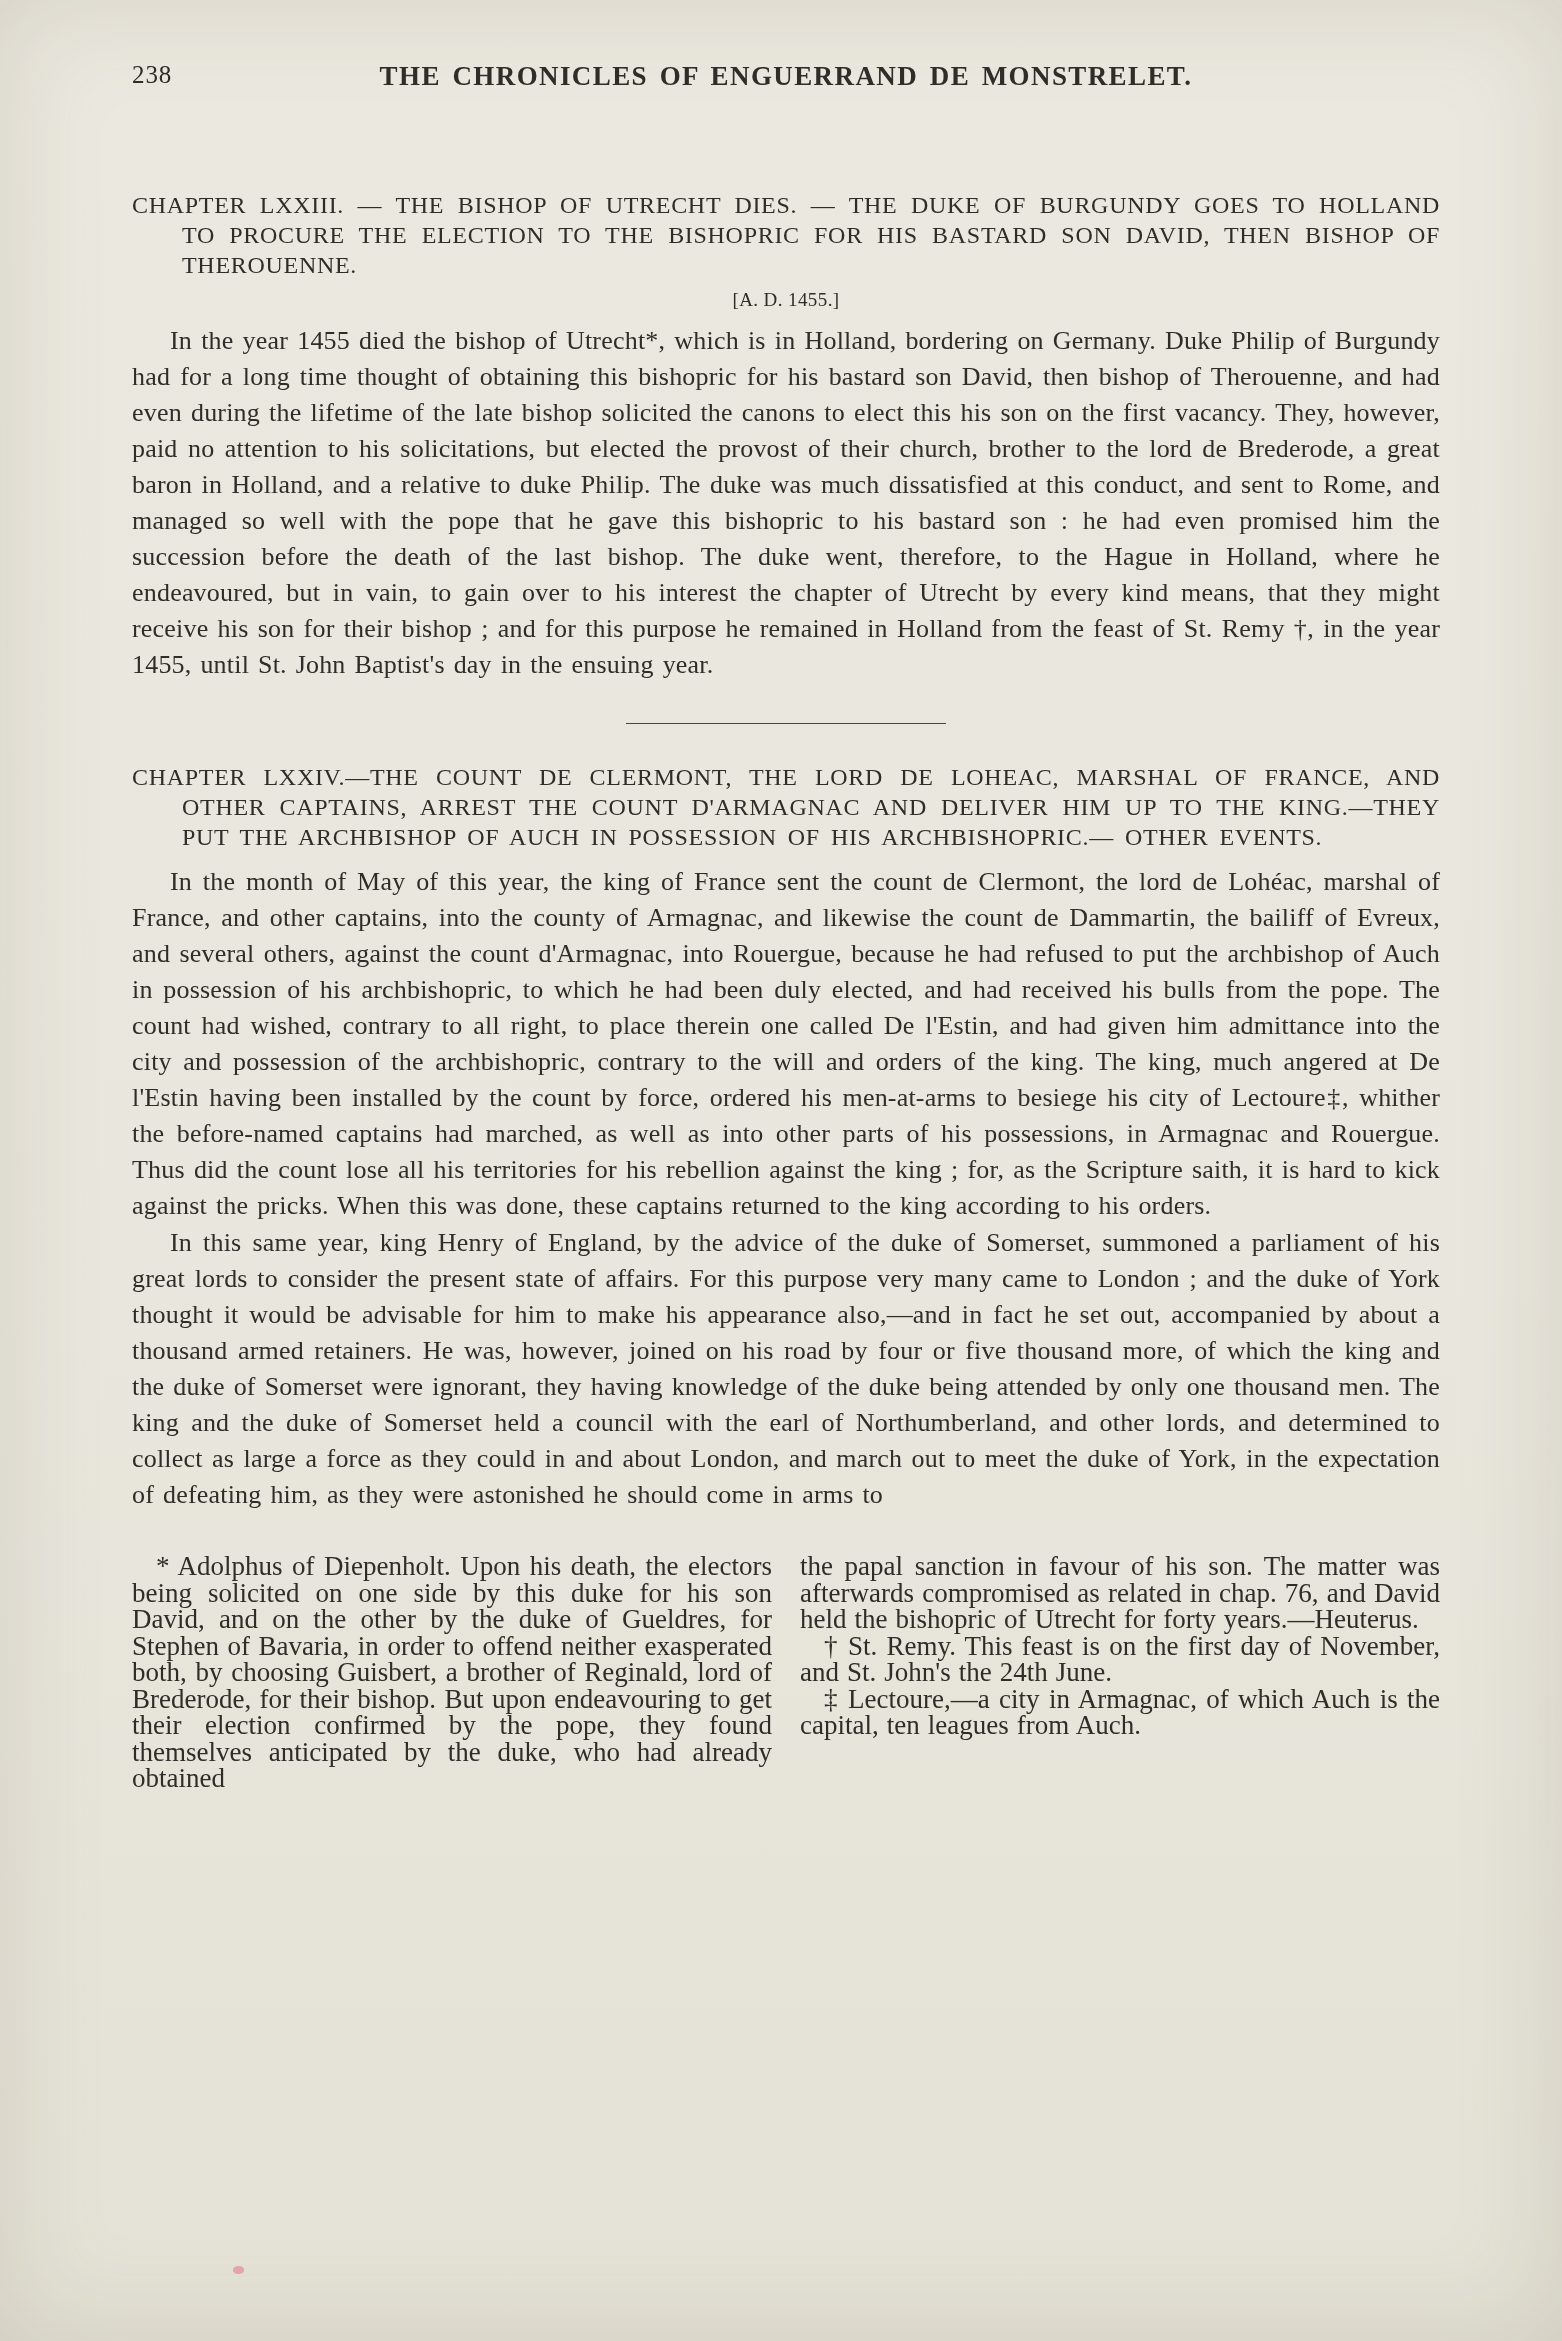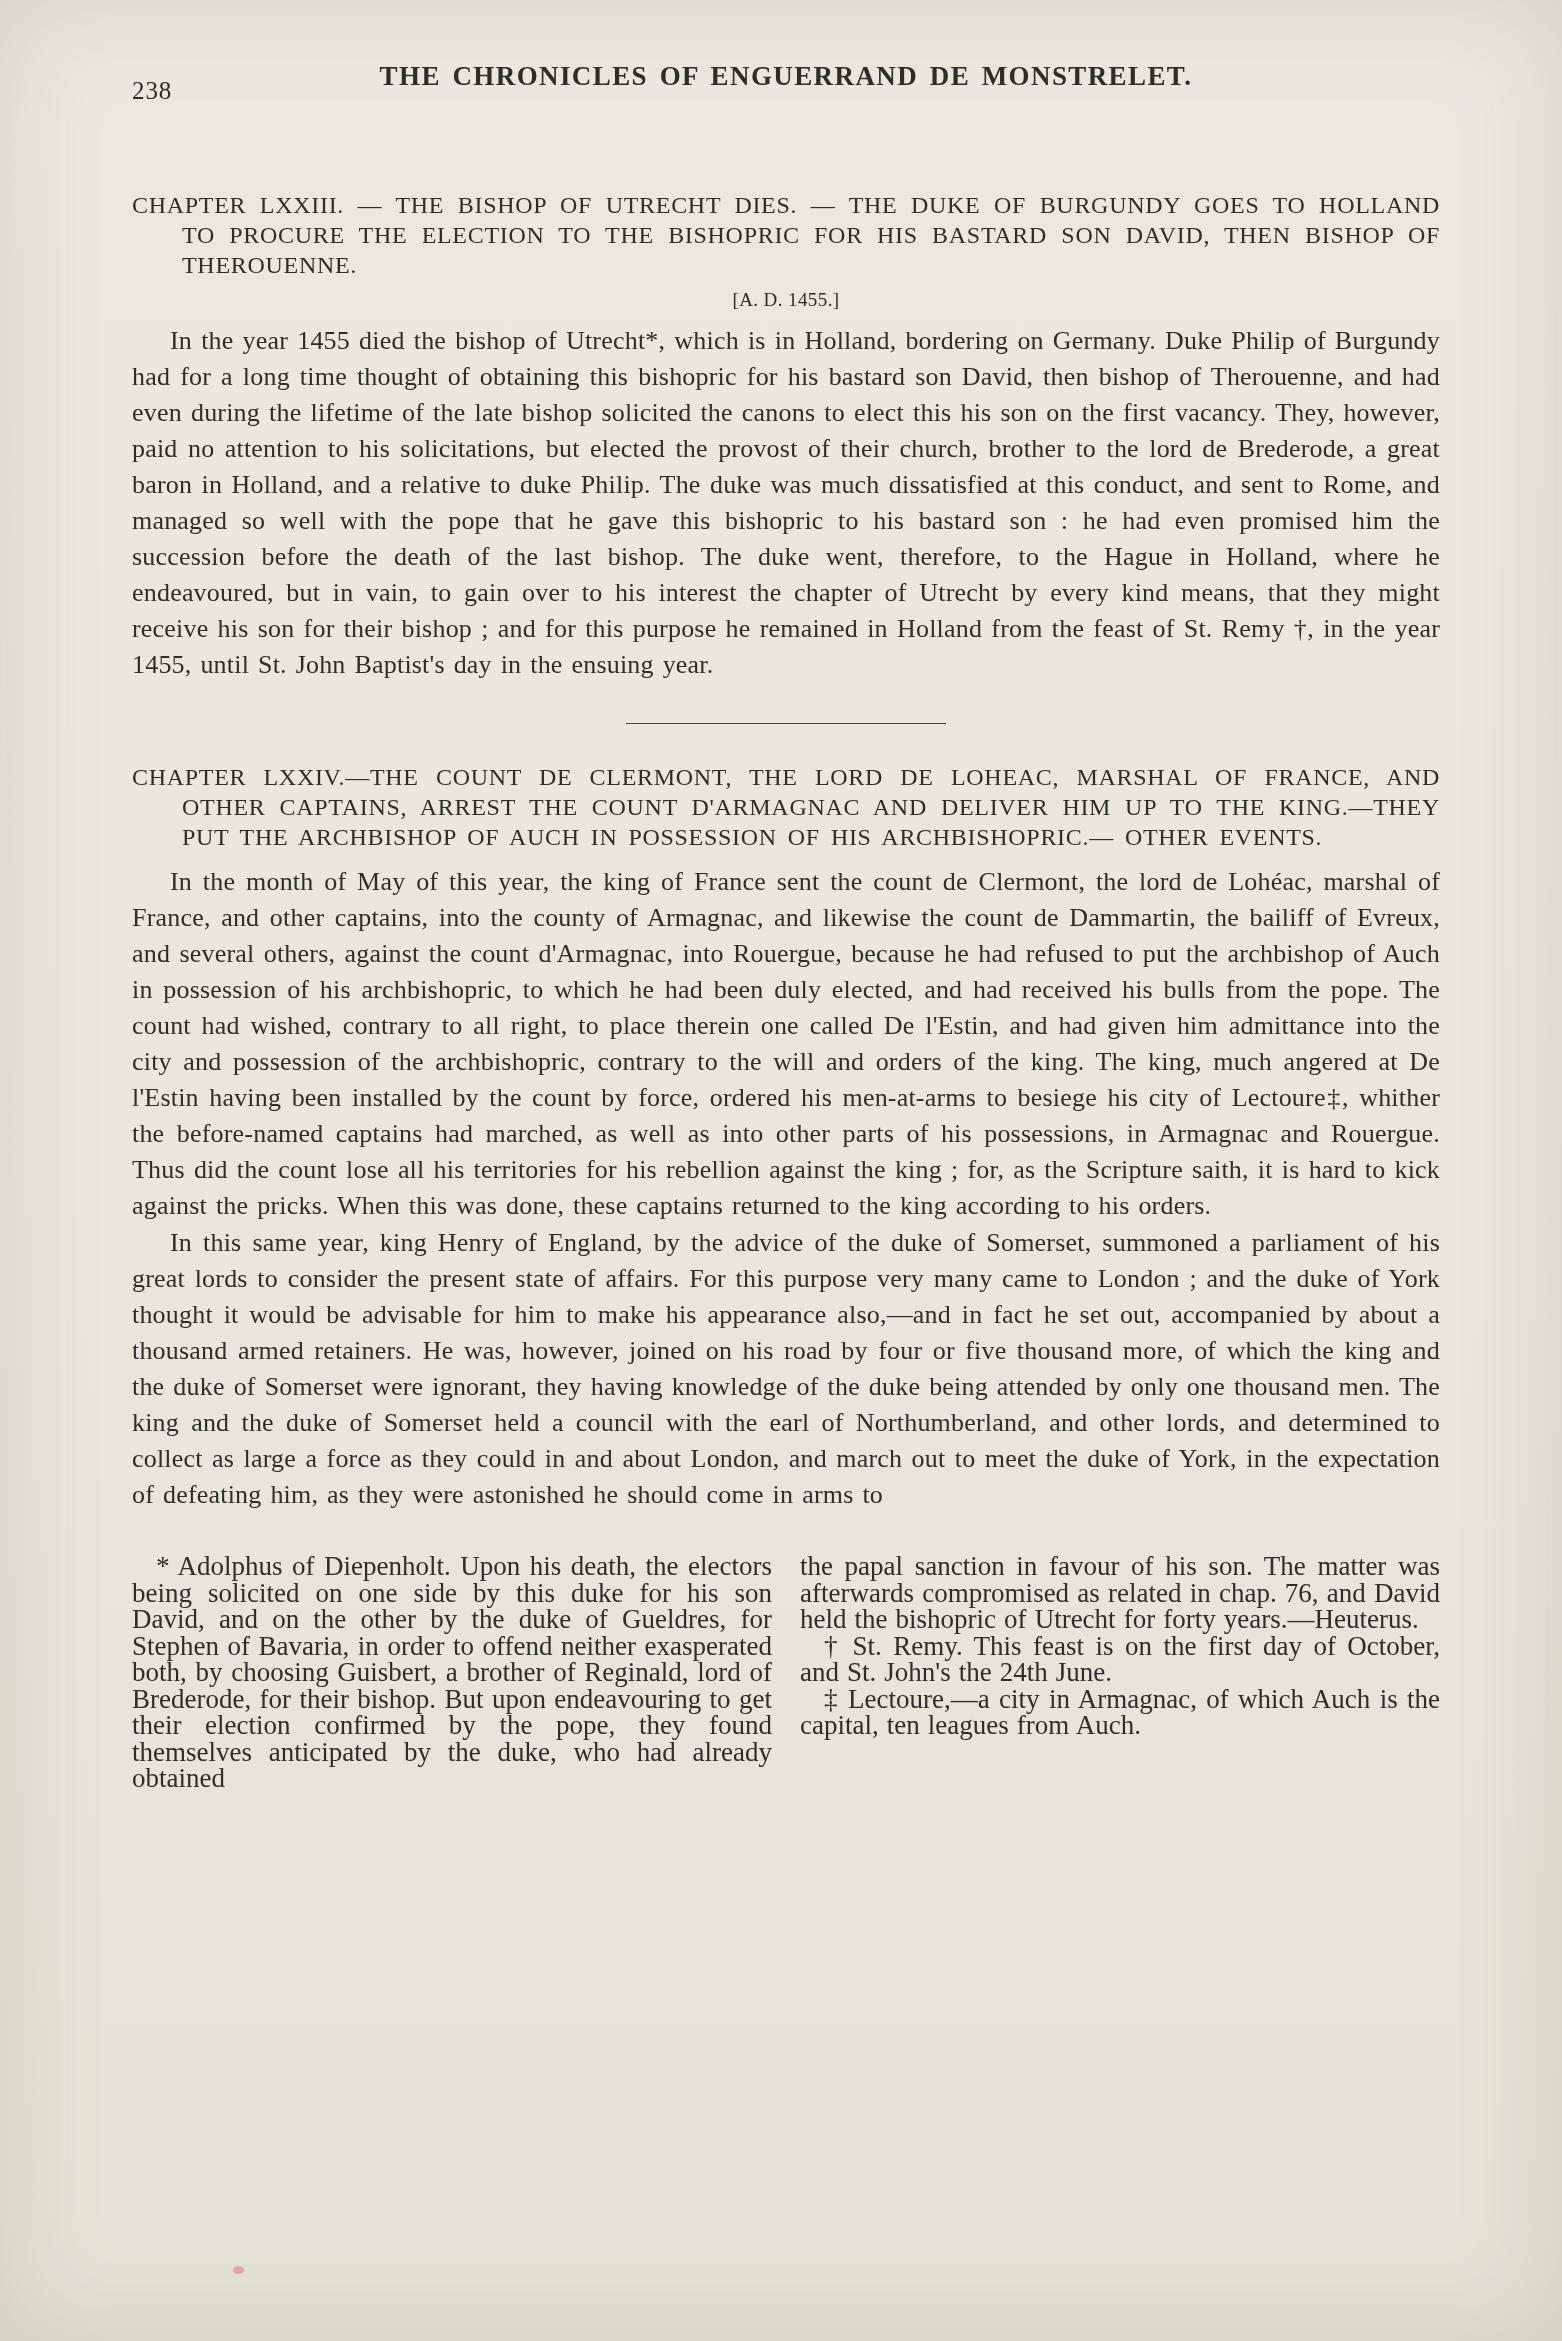--- a/index.html
+++ b/index.html
@@ -21,21 +21,21 @@
     overflow: hidden;
   }
   .running-header {
     position: relative;
     height: 35px;
     margin-bottom: 94px;
   }
   .page-number {
     position: absolute;
     left: 0;
-    top: 16px;
+    top: 0;
     font-size: 25px;
     letter-spacing: 0.9px;
   }
   .running-title {
     display: block;
     text-align: center;
     font-size: 27px;
     font-weight: bold;
     letter-spacing: 1.4px;
     word-spacing: 3.5px;
@@ -130,21 +130,21 @@
     <p class="body-para">In the month of May of this year, the king of France sent the count de Clermont, the lord de Lohéac, marshal of France, and other captains, into the county of Armagnac, and likewise the count de Dammartin, the bailiff of Evreux, and several others, against the count d'Armagnac, into Rouergue, because he had refused to put the archbishop of Auch in possession of his archbishopric, to which he had been duly elected, and had received his bulls from the pope.  The count had wished, contrary to all right, to place therein one called De l'Estin, and had given him admittance into the city and possession of the archbishopric, contrary to the will and orders of the king.  The king, much angered at De l'Estin having been installed by the count by force, ordered his men-at-arms to besiege his city of Lectoure‡, whither the before-named captains had marched, as well as into other parts of his possessions, in Armagnac and Rouergue.  Thus did the count lose all his territories for his rebellion against the king ; for, as the Scripture saith, it is hard to kick against the pricks.  When this was done, these captains returned to the king according to his orders.</p>
     <p class="body-para">In this same year, king Henry of England, by the advice of the duke of Somerset, summoned a parliament of his great lords to consider the present state of affairs.  For this purpose very many came to London ; and the duke of York thought it would be advisable for him to make his appearance also,—and in fact he set out, accompanied by about a thousand armed retainers.  He was, however, joined on his road by four or five thousand more, of which the king and the duke of Somerset were ignorant, they having knowledge of the duke being attended by only one thousand men.  The king and the duke of Somerset held a council with the earl of Northumberland, and other lords, and determined to collect as large a force as they could in and about London, and march out to meet the duke of York, in the expectation of defeating him, as they were astonished he should come in arms to</p>
   </section>
 
   <footer class="footnotes">
     <div class="fn-col">
       <p class="fn">* Adolphus of Diepenholt.  Upon his death, the electors being solicited on one side by this duke for his son David, and on the other by the duke of Gueldres, for Stephen of Bavaria, in order to offend neither exasperated both, by choosing Guisbert, a brother of Reginald, lord of Brederode, for their bishop.  But upon endeavouring to get their election confirmed by the pope, they found themselves anticipated by the duke, who had already obtained</p>
     </div>
     <div class="fn-col">
       <p class="fn no-indent">the papal sanction in favour of his son.  The matter was afterwards compromised as related in chap. 76, and David held the bishopric of Utrecht for forty years.—Heuterus.</p>
-      <p class="fn">† St. Remy.  This feast is on the first day of October, and St. John's the 24th June.</p>
+      <p class="fn">† St. Remy.  This feast is on the first day of November, and St. John's the 24th June.</p>
       <p class="fn">‡ Lectoure,—a city in Armagnac, of which Auch is the capital, ten leagues from Auch.</p>
     </div>
   </footer>
 
   <div class="artifact-dot"></div>
 
 </div>
 
 
 </body></html>

